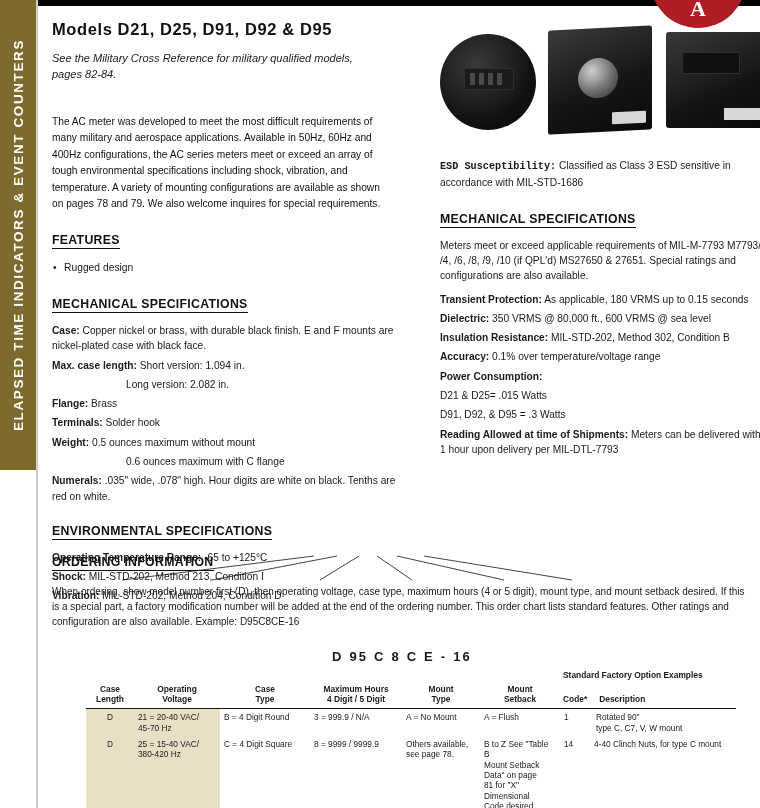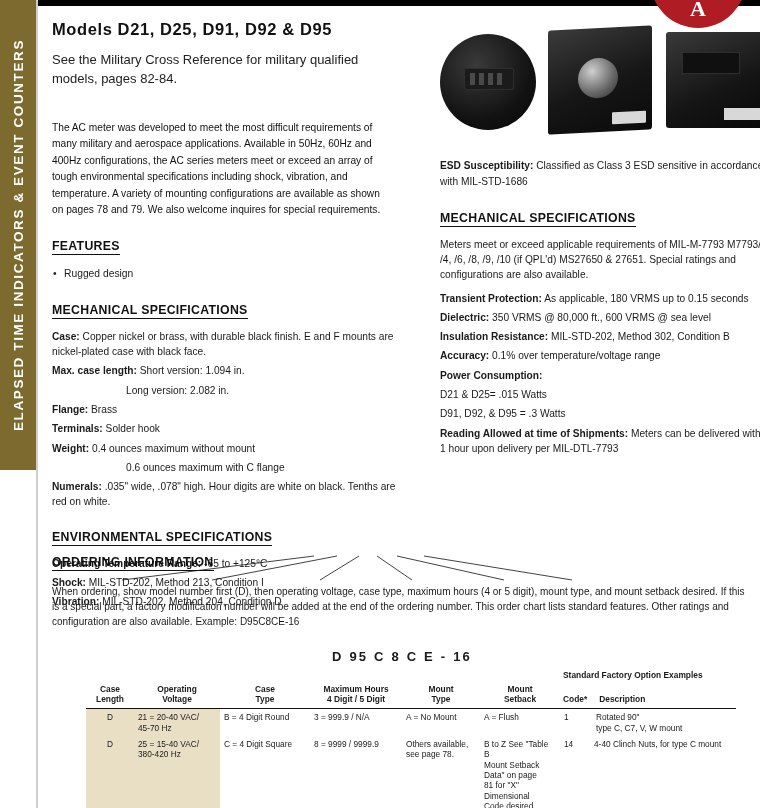--- a/index.html
+++ b/index.html
@@ -51,21 +51,21 @@
   }
 
   
   .content{position:absolute;left:52px;top:18px;width:700px;}
 
   h1.title{
     font-size:16.5px;font-weight:bold;color:#111;margin:0;
     letter-spacing:.6px;line-height:1.45;
   }
   .subtitle{
-    font-size:13px;color:#222;margin-top:9px;line-height:1.45;
+    font-style:italic;font-size:11px;color:#222;margin-top:9px;line-height:1.45;
     max-width:320px;
   }
   .body-p{
     font-size:10.2px;line-height:1.62;color:#111;margin-top:31px;max-width:330px;
   }
 
   h2.sec{
     font-size:12.3px;font-weight:bold;color:#111;margin:0 0 6px 0;
     border-bottom:1.6px solid #111;display:inline-block;padding-bottom:1px;
     letter-spacing:.3px;
@@ -92,21 +92,21 @@
   .ph1 .win{position:absolute;left:24px;top:34px;width:48px;height:20px;background:#1b1b1b;border:1px solid #2e2e2e;border-radius:2px;}
   .ph1 .win .d{position:absolute;top:4px;width:5px;height:12px;background:#4a4a4a;}
   .ph2{left:108px;top:10px;width:104px;height:104px;background:linear-gradient(160deg,#3b3b3b 0%,#161616 55%,#0a0a0a 100%);transform:skewY(-3deg);}
   .ph2 .lens{position:absolute;left:30px;top:30px;width:40px;height:40px;border-radius:50%;background:radial-gradient(circle at 35% 32%,#cfcfcf,#6d6d6d 55%,#2a2a2a 100%);}
   .ph2 .tag{position:absolute;right:6px;bottom:7px;width:34px;height:12px;background:#d8d8d8;border-radius:1px;}
   .ph3{left:226px;top:14px;width:104px;height:96px;background:linear-gradient(155deg,#3a3a3a 0%,#151515 58%,#080808 100%);}
   .ph3 .win{position:absolute;left:16px;top:20px;width:56px;height:20px;background:#101010;border:1px solid #2e2e2e;}
   .ph3 .tag{position:absolute;right:8px;bottom:8px;width:38px;height:12px;background:#d8d8d8;}
 
   .esd{font-size:10.2px;line-height:1.6;margin-top:10px;}
-  .esd b{font-weight:bold;}
+  .esd b{font-weight:bold;font-family:Liberation Mono, monospace;}
   .ord-p{font-size:10px;line-height:1.5;margin-top:7px;}
 
   .code-line{
     text-align:center;font-size:13px;font-weight:bold;letter-spacing:2.2px;
     margin-top:20px;font-family:"Liberation Sans",sans-serif;
   }
 
   
   .leaders{position:absolute;left:0;top:0;width:700px;height:40px;}
 
@@ -169,21 +169,21 @@
         <div class="spec-line">
           <span class="indent">Long version: 2.082 in.</span>
         </div>
         <div class="spec-line">
           <b>Flange:</b><span> Brass</span>
         </div>
         <div class="spec-line">
           <b>Terminals:</b><span> Solder hook</span>
         </div>
         <div class="spec-line">
-          <b>Weight:</b><span> 0.4 ounces maximum without mount</span>
+          <b>Weight:</b><span> 0.5 ounces maximum without mount</span>
         </div>
         <div class="spec-line">
           <span class="indent">0.6 ounces maximum with C flange</span>
         </div>
         <div class="spec-line">
           <b>Numerals:</b><span> .035" wide, .078" high. Hour digits are white on black. Tenths are red on white.</span>
         </div>
       </div>
 
       <div class="blk">

